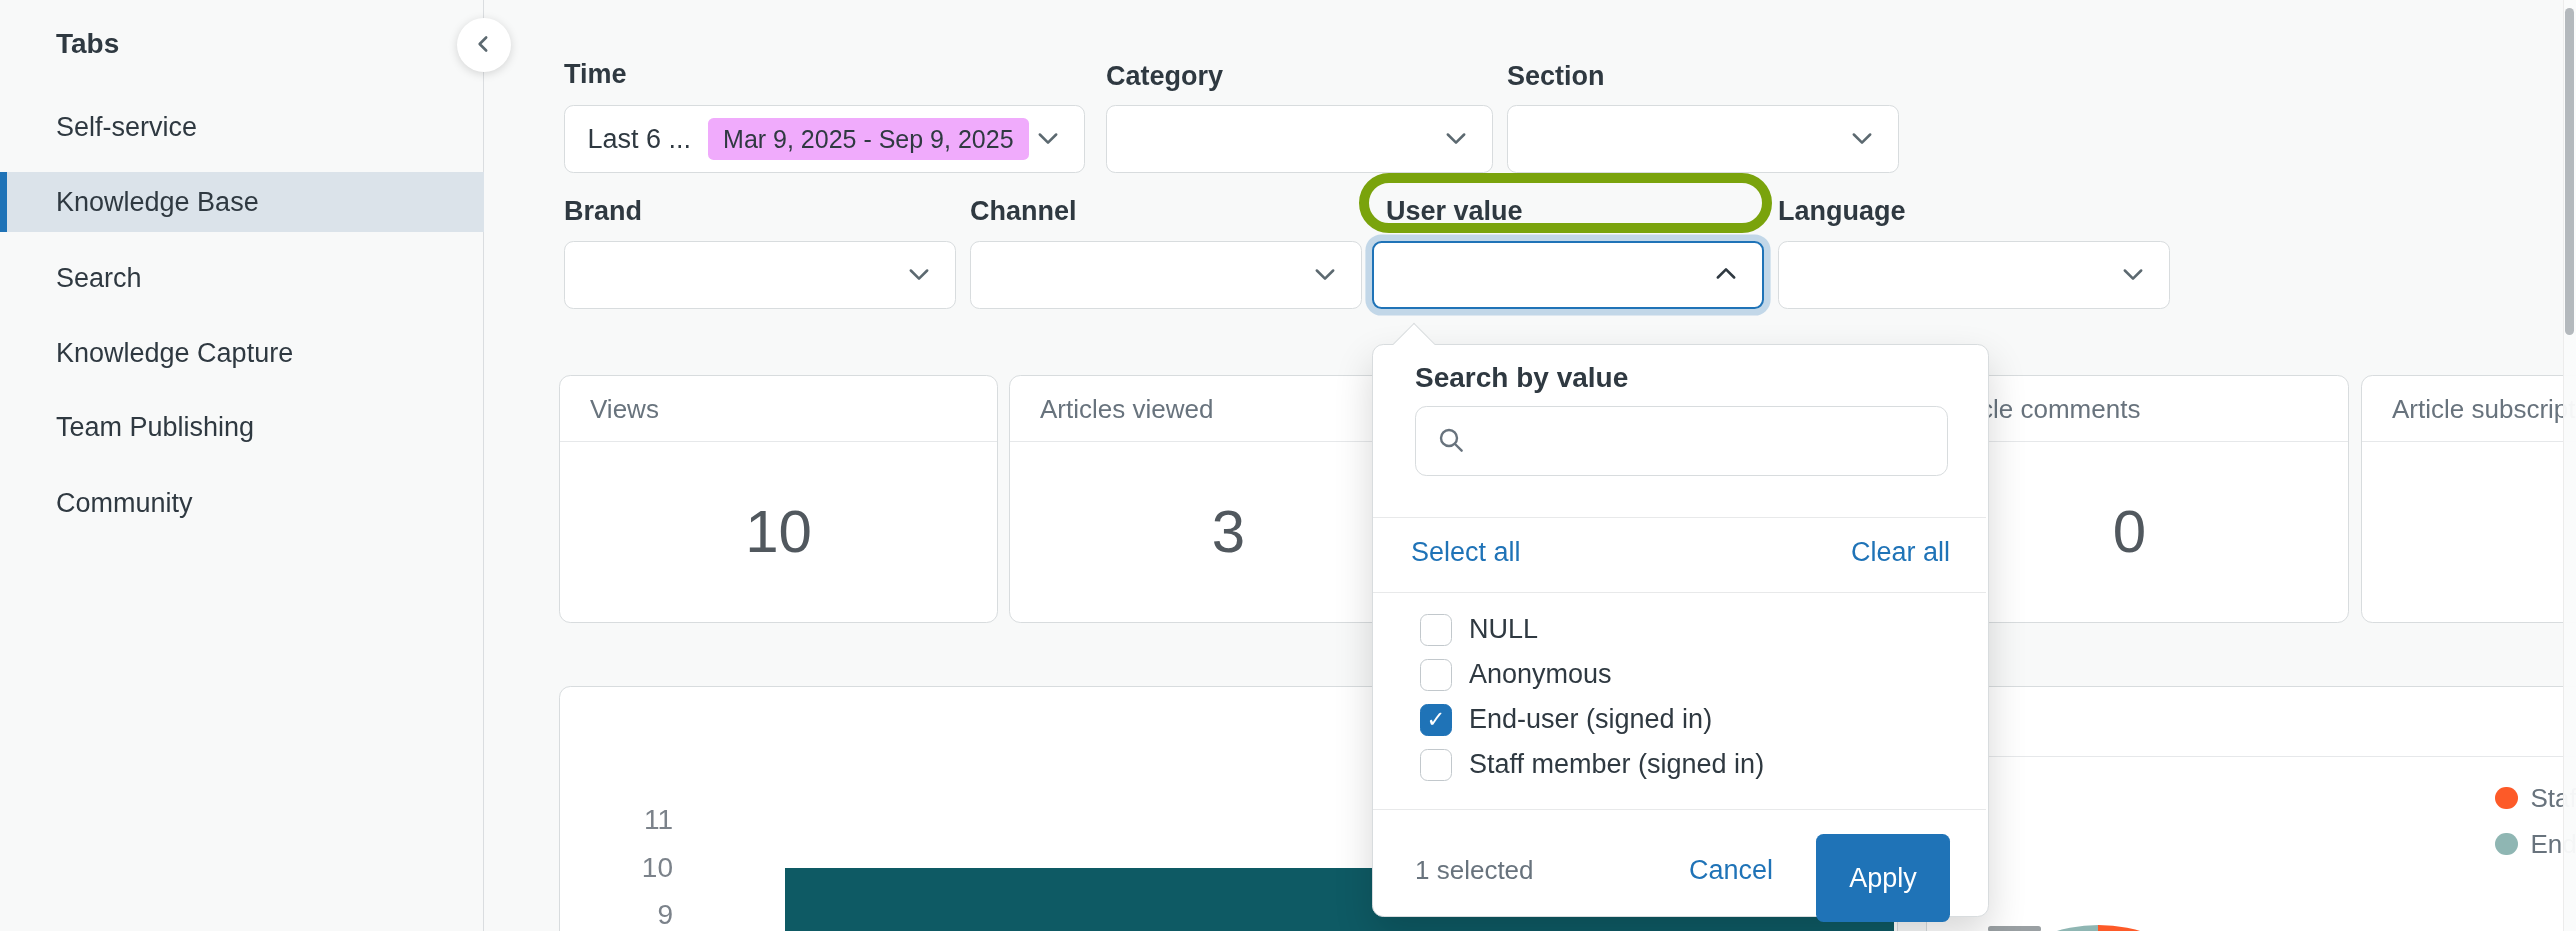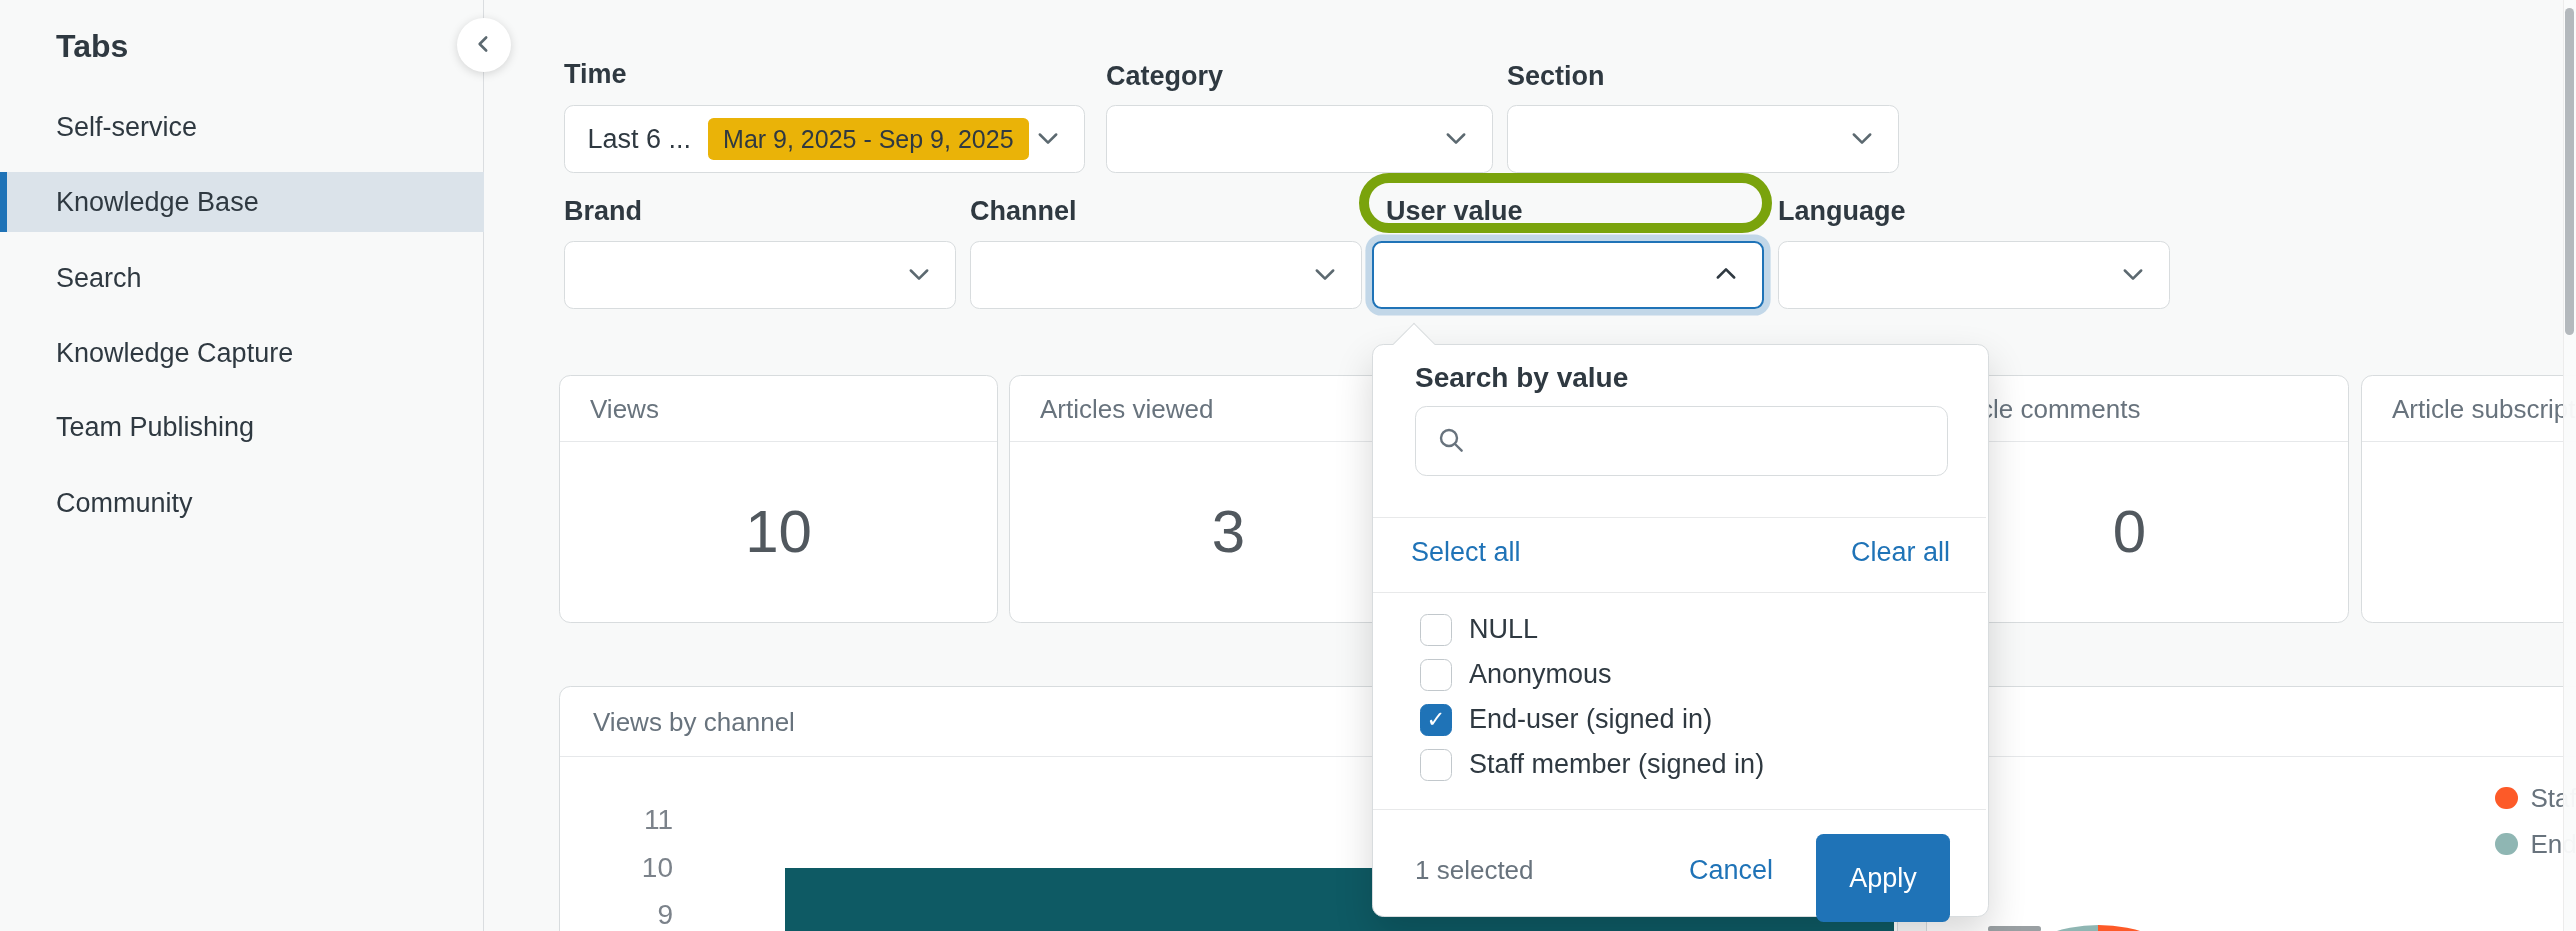--- a/index.html
+++ b/index.html
@@ -2,32 +2,32 @@
 <html style="font-size:15px"><head>
 <meta charset="utf-8">
 <style>
   html,body{margin:0;padding:0;background:#e9eaeb;}
   *{box-sizing:border-box;font-family:"Liberation Sans","DejaVu Sans",sans-serif;}
   #app{position:relative;width:2576px;height:932px;overflow:hidden;background:#f8f9f9;}
   .abs{position:absolute;}
 
   
   .sidebar{left:0;top:0;width:484px;height:932px;background:#f8f9f9;border-right:1.9px solid #dadde0;z-index:4;}
-  .sb-title{left:56px;top:28px;font-size:32px;font-weight:700;color:#2f3941;}
+  .sb-title{left:56px;top:28px;font-size:28px;font-weight:700;color:#2f3941;}
   .sb-item{left:0;width:484px;height:60px;line-height:60px;padding-left:56px;font-size:27px;color:#2f3941;cursor:pointer;}
   .sb-item.sel{background:#dbe3ea;border-left:7.5px solid #1f73b7;padding-left:49px;}
   .collapse-btn{left:457px;top:18px;width:54px;height:54px;border-radius:50%;background:#ffffff;box-shadow:0 1.9px 9.4px rgba(0,0,0,0.15);display:flex;align-items:center;justify-content:center;z-index:10;cursor:pointer;}
 
   
   .flabel{font-size:27px;font-weight:700;color:#2f3941;z-index:5;margin-top:12px;}
   .select{background:#fff;border:1.9px solid #d8dcde;border-radius:9.4px;height:68px;display:flex;align-items:center;padding:0 22.5px;z-index:5;cursor:pointer;}
   .select .spacer{flex:1;}
   .select.focused{border:2.8px solid #1f73b7;box-shadow:0 0 0 6.6px rgba(31,115,183,0.25);}
   .time-value{font-size:27px;color:#2f3941;margin-right:17px;white-space:nowrap;}
-  .time-pill{background:#eab308;border-radius:5.6px;padding:6.6px 15px;font-size:25px;color:#2f3941;white-space:nowrap;}
+  .time-pill{background:#f0abfc;border-radius:5.6px;padding:6.6px 15px;font-size:25px;color:#2f3941;white-space:nowrap;}
   .ring{left:1359px;top:173px;width:413px;height:60px;border:10.3px solid #7aa30c;border-radius:38px;z-index:60;pointer-events:none;}
 
   
   .mcard{top:375px;width:439px;height:248px;background:#fff;border:1.9px solid #d8dcde;border-radius:11.3px;z-index:1;overflow:hidden;}
   .mcard-h{height:66px;line-height:66px;padding-left:30px;font-size:26px;color:#68737d;border-bottom:1.9px solid #e6e8ea;white-space:nowrap;}
   .mcard-b{height:178px;display:flex;align-items:center;justify-content:center;}
   .mcard-v{font-size:60px;color:#51585e;}
 
   
   .ccard{top:686px;height:395px;background:#fff;border:1.9px solid #d8dcde;border-radius:11.3px;z-index:1;overflow:hidden;}
@@ -161,21 +161,20 @@
       </div>
   </div>
   <div class="abs mcard" style="left:2361px">
     <div class="mcard-h">Article subscriptions</div>
     <div class="mcard-b">
         <span class="mcard-v"></span>
       </div>
   </div>
 
   <div class="abs ccard" style="left:559px;width:1339px">
-    <div class="ccard-h">Views by channel</div>
     <div class="abs ytick" style="top:116px">11</div>
     <div class="abs ytick" style="top:164px">10</div>
     <div class="abs ytick" style="top:211px">9</div>
     <div class="abs bar"></div>
   </div>
 
   <div class="abs ccard" style="left:1926px;width:836px">
     <div class="ccard-h"></div>
     <div class="abs legend-row" style="left:568px;top:94px">
       <span class="legend-dot" style="background:#fd5a28"></span>

